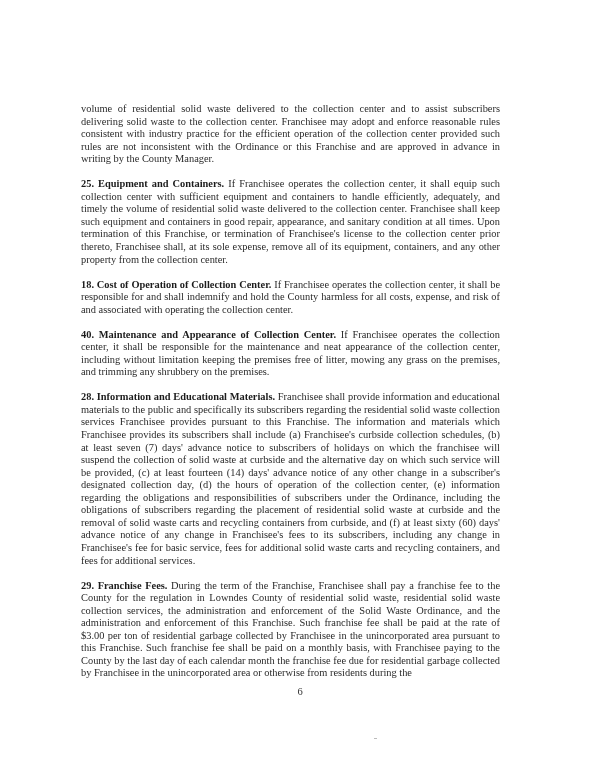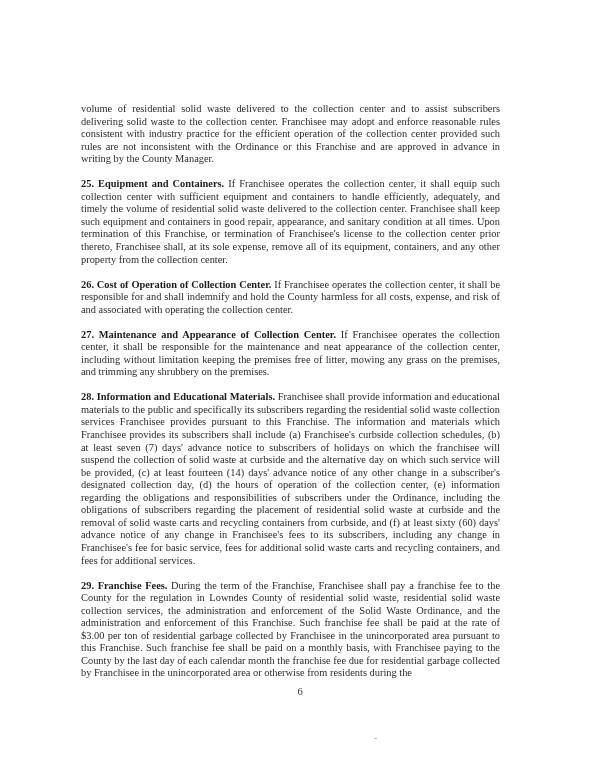--- a/index.html
+++ b/index.html
@@ -23,24 +23,24 @@
 <body>
 
 <div class="page">
   <p class="para">
     <b></b><span>volume of residential solid waste delivered to the collection center and to assist subscribers delivering solid waste to the collection center. Franchisee may adopt and enforce reasonable rules consistent with industry practice for the efficient operation of the collection center provided such rules are not inconsistent with the Ordinance or this Franchise and are approved in advance in writing by the County Manager.</span>
   </p>
   <p class="para">
     <b>25. Equipment and Containers.</b><span> If Franchisee operates the collection center, it shall equip such collection center with sufficient equipment and containers to handle efficiently, adequately, and timely the volume of residential solid waste delivered to the collection center. Franchisee shall keep such equipment and containers in good repair, appearance, and sanitary condition at all times. Upon termination of this Franchise, or termination of Franchisee's license to the collection center prior thereto, Franchisee shall, at its sole expense, remove all of its equipment, containers, and any other property from the collection center.</span>
   </p>
   <p class="para">
-    <b>26. Cost of Operation of Collection Center.</b><span> If Franchisee operates the collection center, it shall be responsible for and shall indemnify and hold the County harmless for all costs, expense, and risk of and associated with operating the collection center.</span>
+    <b>18. Cost of Operation of Collection Center.</b><span> If Franchisee operates the collection center, it shall be responsible for and shall indemnify and hold the County harmless for all costs, expense, and risk of and associated with operating the collection center.</span>
   </p>
   <p class="para">
-    <b>27. Maintenance and Appearance of Collection Center.</b><span> If Franchisee operates the collection center, it shall be responsible for the maintenance and neat appearance of the collection center, including without limitation keeping the premises free of litter, mowing any grass on the premises, and trimming any shrubbery on the premises.</span>
+    <b>40. Maintenance and Appearance of Collection Center.</b><span> If Franchisee operates the collection center, it shall be responsible for the maintenance and neat appearance of the collection center, including without limitation keeping the premises free of litter, mowing any grass on the premises, and trimming any shrubbery on the premises.</span>
   </p>
   <p class="para">
     <b>28. Information and Educational Materials.</b><span>  Franchisee shall provide information and educational materials to the public and specifically its subscribers regarding the residential solid waste collection services Franchisee provides pursuant to this Franchise. The information and materials which Franchisee provides its subscribers shall include (a) Franchisee's curbside collection schedules, (b) at least seven (7) days' advance notice to subscribers of holidays on which the franchisee will suspend the collection of solid waste at curbside and the alternative day on which such service will be provided, (c) at least fourteen (14) days' advance notice of any other change in a subscriber's designated collection day, (d) the hours of operation of the collection center, (e) information regarding the obligations and responsibilities of subscribers under the Ordinance, including the obligations of subscribers regarding the placement of residential solid waste at curbside and the removal of solid waste carts and recycling containers from curbside, and (f) at least sixty (60) days' advance notice of any change in Franchisee's fees to its subscribers, including any change in Franchisee's fee for basic service, fees for additional solid waste carts and recycling containers, and fees for additional services.</span>
   </p>
   <p class="para">
     <b>29. Franchise Fees.</b><span> During the term of the Franchise, Franchisee shall pay a franchise fee to the County for the regulation in Lowndes County of residential solid waste, residential solid waste collection services, the administration and enforcement of the Solid Waste Ordinance, and the administration and enforcement of this Franchise. Such franchise fee shall be paid at the rate of $3.00 per ton of residential garbage collected by Franchisee in the unincorporated area pursuant to this Franchise. Such franchise fee shall be paid on a monthly basis, with Franchisee paying to the County by the last day of each calendar month the franchise fee due for residential garbage collected by Franchisee in the unincorporated area or otherwise from residents during the</span>
   </p>
 </div>
 
 <div class="page-number">6</div>

